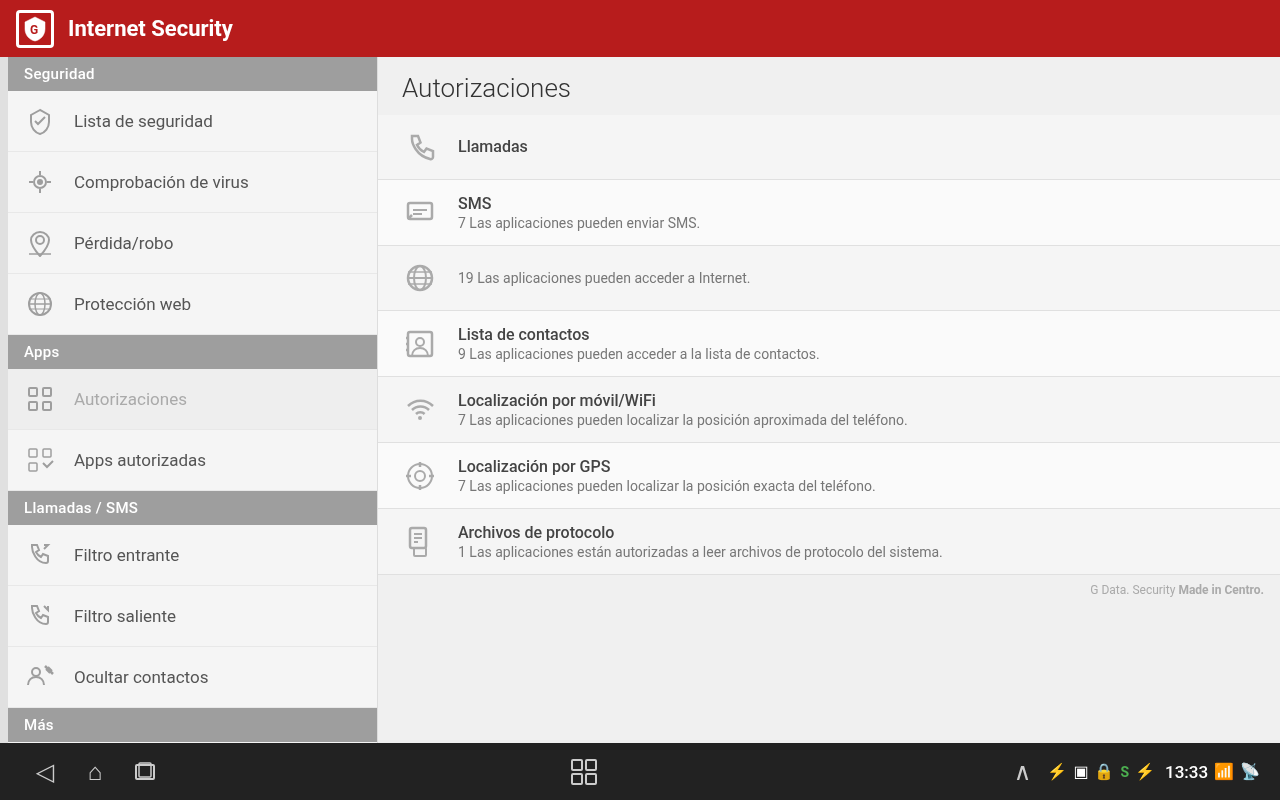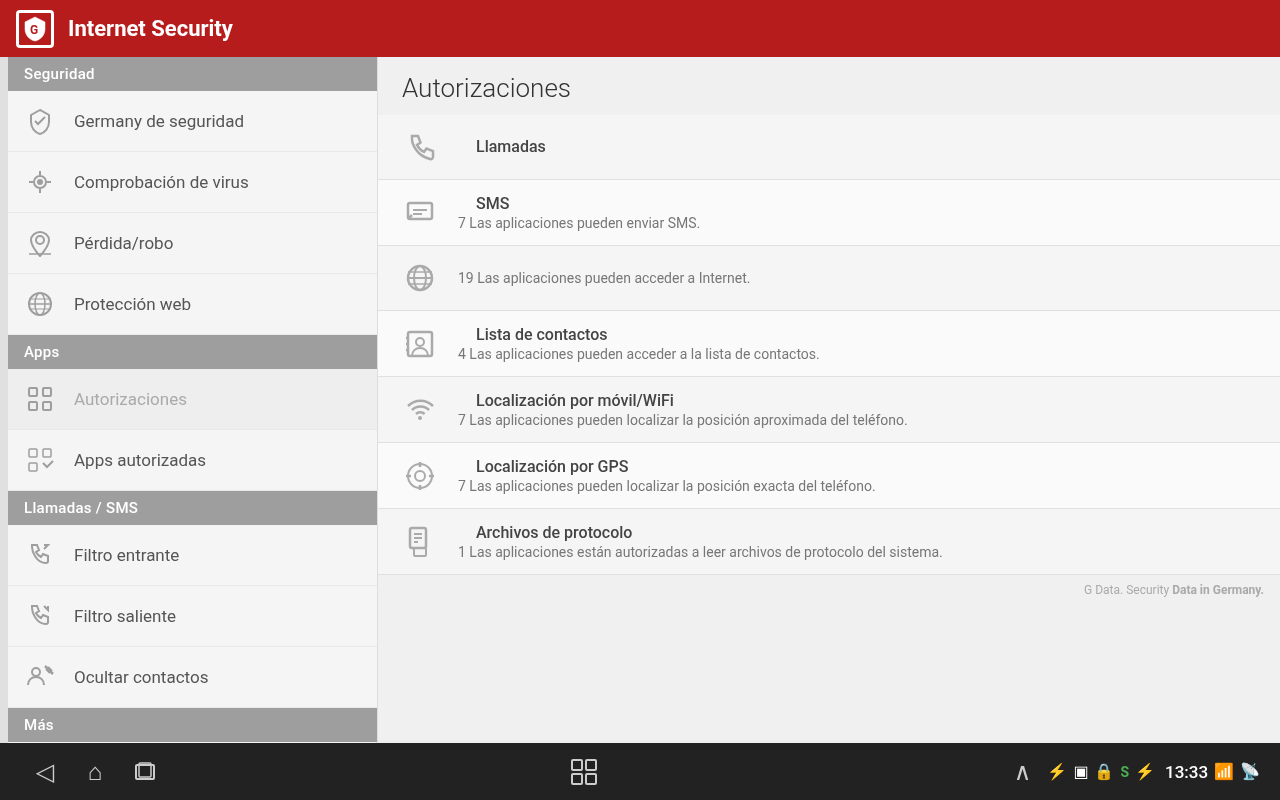--- a/index.html
+++ b/index.html
@@ -109,21 +109,20 @@
       display: flex; align-items: center; justify-content: center;
       flex-shrink: 0;
       color: #999;
     }
     .perm-text { flex: 1; }
     .perm-title {
       font-size: 16px;
       font-weight: 500;
       color: #444;
       margin-bottom: 2px;
-      margin-left: 18px;
     }
     .perm-desc {
       font-size: 14px;
       color: #777;
     }
 
     
     .footer-brand {
       text-align: right;
       padding: 8px 16px;
@@ -180,21 +179,21 @@
 
   <div id="sidebar">
   <div class="sidebar-section-header">Seguridad</div>
       <div class="sidebar-item">
         <div class="item-icon">
           <svg width="28" height="28" viewBox="0 0 28 28" fill="none" xmlns="http://www.w3.org/2000/svg">
             <path d="M14 3L5 8v7c0 5.5 3.9 10.7 9 12 5.1-1.3 9-6.5 9-12V8L14 3z" stroke="#9e9e9e" stroke-width="2" fill="none"></path>
             <polyline points="9,14 12,17 19,10" stroke="#9e9e9e" stroke-width="2" fill="none"></polyline>
           </svg>
         </div>
-        <span class="item-label">Germany de seguridad</span>
+        <span class="item-label">Lista de seguridad</span>
       </div>
       <div class="sidebar-item">
         <div class="item-icon">
           <svg width="28" height="28" viewBox="0 0 28 28" fill="none" xmlns="http://www.w3.org/2000/svg">
             <circle cx="14" cy="14" r="6" stroke="#9e9e9e" stroke-width="2" fill="none"></circle>
             <line x1="14" y1="3" x2="14" y2="7" stroke="#9e9e9e" stroke-width="2"></line>
             <line x1="14" y1="21" x2="14" y2="25" stroke="#9e9e9e" stroke-width="2"></line>
             <line x1="3" y1="14" x2="7" y2="14" stroke="#9e9e9e" stroke-width="2"></line>
             <line x1="21" y1="14" x2="25" y2="14" stroke="#9e9e9e" stroke-width="2"></line>
             <circle cx="14" cy="14" r="3" fill="#9e9e9e"></circle>
@@ -328,21 +327,21 @@
             <rect x="4" y="4" width="24" height="24" rx="2" stroke="#aaa" stroke-width="2.5" fill="none"></rect>
             <circle cx="16" cy="14" r="4" stroke="#aaa" stroke-width="2" fill="none"></circle>
             <path d="M8 28c0-5 3.5-8 8-8s8 3 8 8" stroke="#aaa" stroke-width="2" fill="none"></path>
             <line x1="2" y1="10" x2="5" y2="10" stroke="#aaa" stroke-width="2.5"></line>
             <line x1="2" y1="16" x2="5" y2="16" stroke="#aaa" stroke-width="2.5"></line>
             <line x1="2" y1="22" x2="5" y2="22" stroke="#aaa" stroke-width="2.5"></line>
           </svg>
         </div>
         <div class="perm-text">
           <div class="perm-title">Lista de contactos</div>
-          <div class="perm-desc">4 Las aplicaciones pueden acceder a la lista de contactos.</div>
+          <div class="perm-desc">9 Las aplicaciones pueden acceder a la lista de contactos.</div>
         </div>
       </div>
       <div class="permission-item">
         <div class="perm-icon">
           <svg width="32" height="32" viewBox="0 0 32 32" fill="none" xmlns="http://www.w3.org/2000/svg">
             <path d="M4 12c3.3-3.3 7.8-5.3 12.5-5.3S25.7 8.7 29 12" stroke="#aaa" stroke-width="2.5" fill="none"></path>
             <path d="M8 16c2.2-2.2 5.2-3.5 8.5-3.5s6.3 1.3 8.5 3.5" stroke="#aaa" stroke-width="2.5" fill="none"></path>
             <path d="M12 20c1.1-1.1 2.6-1.8 4.3-1.8s3.2.7 4.3 1.8" stroke="#aaa" stroke-width="2.5" fill="none"></path>
             <circle cx="16" cy="24" r="2" fill="#aaa"></circle>
           </svg>
@@ -376,21 +375,21 @@
             <line x1="10" y1="8" x2="18" y2="8" stroke="#aaa" stroke-width="2"></line>
             <line x1="10" y1="12" x2="18" y2="12" stroke="#aaa" stroke-width="2"></line>
             <line x1="10" y1="16" x2="14" y2="16" stroke="#aaa" stroke-width="2"></line>
           </svg>
         </div>
         <div class="perm-text">
           <div class="perm-title">Archivos de protocolo</div>
           <div class="perm-desc">1 Las aplicaciones están autorizadas a leer archivos de protocolo del sistema.</div>
         </div>
       </div>
-      <div class="footer-brand">G Data. Security <strong>Data in Germany.</strong></div>
+      <div class="footer-brand">G Data. Security <strong>Made in Centro.</strong></div>
     </div>
 
 </div>
 
 <div id="bottombar">
   <div class="nav-btn">◁</div>
   <div class="nav-btn">⌂</div>
   <div class="nav-btn">
     <svg width="24" height="24" viewBox="0 0 24 24" fill="none">
       <rect x="3" y="5" width="18" height="14" rx="1" stroke="#ccc" stroke-width="2" fill="none"></rect>

